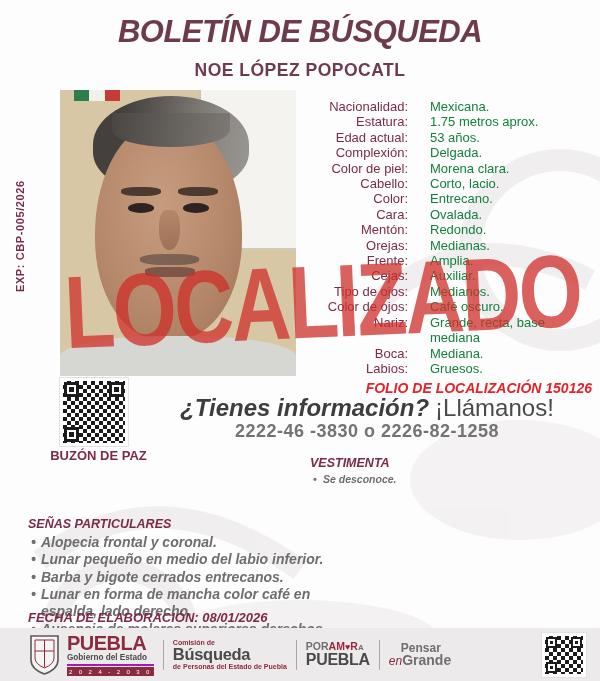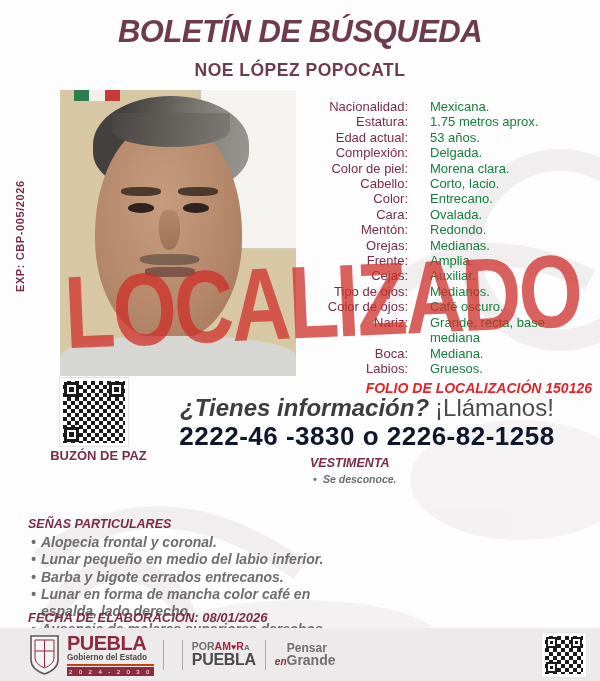--- a/index.html
+++ b/index.html
@@ -63,21 +63,21 @@
            color:#cf2f2a; opacity:0.75; white-space:nowrap; }
 
   
   .folio { position:absolute; right:8px; top:380px; font-size:14px; font-weight:800;
            font-style:italic; color:#e52328; }
   .tienes { position:absolute; left:138px; top:394px; width:458px; text-align:center;
            font-size:24px; white-space:nowrap; }
   .tienes .q { font-weight:800; font-style:italic; color:#3d3d3d; }
   .tienes .c { font-weight:400; color:#4a4a4a; margin-left:6px; }
   .phones { position:absolute; left:138px; top:421px; width:458px; text-align:center;
-           font-size:26px; font-weight:800; color:#0f172a; letter-spacing:0.5px; }
+           font-size:18px; font-weight:800; color:#737373; letter-spacing:0.5px; }
 
   
   .qr { background:
           repeating-conic-gradient(#1b1b1b 0% 25%, #ffffff 0% 50%) 0 0 / 8px 8px;
         position:relative; border:3px solid #fff; outline:1px solid #e2e2e2; }
   .qr .f { position:absolute; width:15px; height:15px; border:3px solid #1b1b1b; background:#fff; }
   .qr .f i { position:absolute; inset:2px; background:#1b1b1b; display:block; }
   .qr .f.tl{ left:1px; top:1px; } .qr .f.tr{ right:1px; top:1px; } .qr .f.bl{ left:1px; bottom:1px; }
   .qr1 { position:absolute; left:60px; top:378px; width:68px; height:68px; }
   .buzon { position:absolute; left:36px; top:448px; width:125px; text-align:center;
@@ -99,38 +99,38 @@
   .vest .h { font-size:12.5px; }
   .vest li { font-size:10.5px; }
   .fecha { position:absolute; left:28px; top:610px; font-size:13px; }
 
   
   .footer { position:absolute; left:0; bottom:0; width:600px; height:53px; background:#eceaeb;
             display:flex; align-items:center; padding:0 14px 0 28px; }
   .escudo { width:33px; height:42px; flex:0 0 33px; }
   .plogo { margin-left:6px; line-height:1; }
   .plogo .nm { font-size:20px; font-weight:800; color:#8c2b3f; letter-spacing:-0.5px; }
-  .plogo .sb { font-size:8.2px; font-weight:bold; color:#4a4a4a; border-bottom:2px solid #c2410c;
+  .plogo .sb { font-size:8.2px; font-weight:bold; color:#4a4a4a; border-bottom:2px solid #a21caf;
                padding-bottom:1px; margin-top:1px; }
   .plogo .yr { background:#8c2b3f; color:#fff; font-size:6px; letter-spacing:2.4px;
                padding:1.5px 2px 1px; margin-top:1.5px; text-align:center; }
   .fdiv { width:1px; height:30px; background:#a9a6a6; margin:0 9px; flex:0 0 1px; }
   .comision { line-height:1.05; }
   .comision .t { font-size:7px; font-weight:bold; color:#8c2b3f; }
   .comision .m { font-size:16.5px; font-weight:800; color:#4a4a4a; letter-spacing:-0.3px; }
   .comision .s { font-size:7px; font-weight:bold; color:#8c2b3f; }
   .poramor { line-height:0.95; }
   .poramor .l1 { font-size:10.5px; font-weight:800; color:#6f6f6f; }
   .poramor .l1 .amor { color:#9f2438; }
   .poramor .l1 .heart { color:#9f2438; font-size:9px; }
   .poramor .l1 .sm { font-size:8px; }
   .poramor .l2 { font-size:16px; font-weight:800; color:#4a4a4a; letter-spacing:-0.3px; }
   .pensar { line-height:0.9; color:#6f6f6f; }
   .pensar .l1 { font-size:12px; font-weight:800; padding-left:12px; }
-  .pensar .en { color:#8c2b3f; font-style:italic; font-size:10px; font-weight:700; }
+  .pensar .en { color:#8c2b3f; font-style:italic; font-size:12px; font-weight:400; }
   .pensar .l2 { font-size:14px; font-weight:800; }
   .qr2 { width:44px; height:44px; margin-left:auto; }
   .qr2 .f { width:11px; height:11px; border-width:2px; }
 </style>
 </head>
 <body>
 
 <div class="page">
 
   <svg class="bg-orn" viewBox="0 0 600 681">
@@ -293,20 +293,25 @@
       <path d="M7 6 h19 v18 q0 6 -9.5 10 Q7 30 7 24 Z" fill="none" stroke="#8c2b3f" stroke-width="1"></path>
       <line x1="16.5" y1="6" x2="16.5" y2="33" stroke="#8c2b3f" stroke-width="1"></line>
       <line x1="7" y1="17" x2="26" y2="17" stroke="#8c2b3f" stroke-width="1"></line>
     </svg>
     <div class="plogo">
       <div class="nm">PUEBLA</div>
       <div class="sb">Gobierno del Estado</div>
       <div class="yr">2 0 2 4 - 2 0 3 0</div>
     </div>
     <div class="fdiv"></div>
+    <div class="comision">
+      <div class="t">Comisión de</div>
+      <div class="m">Búsqueda</div>
+      <div class="s">de Personas del Estado de Puebla</div>
+    </div>
     <div class="fdiv"></div>
     <div class="poramor">
       <div class="l1">
         <span>POR</span><span class="amor">AM</span><span class="amor heart">♥</span><span class="amor">R</span><span class="sm">A</span>
       </div>
       <div class="l2">PUEBLA</div>
     </div>
     <div class="fdiv"></div>
     <div class="pensar">
       <div class="l1">Pensar</div>

